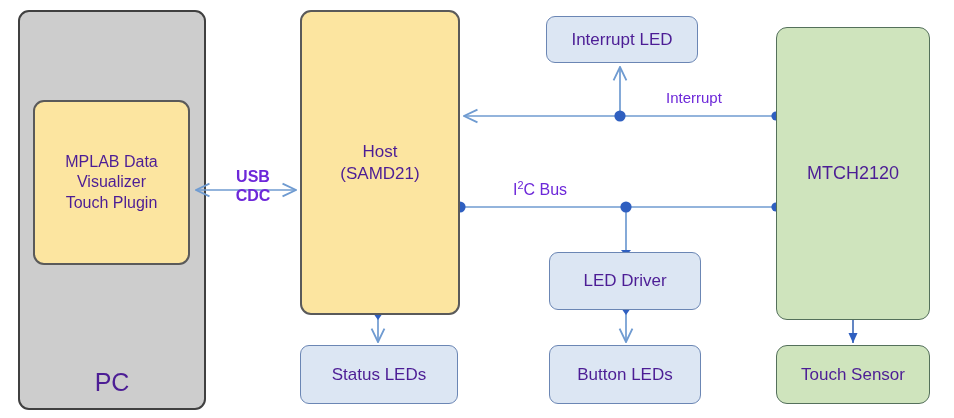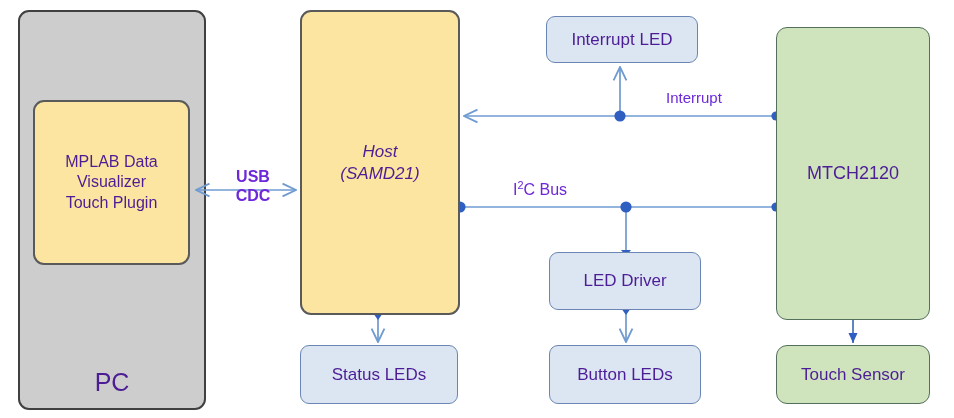--- a/index.html
+++ b/index.html
@@ -146,21 +146,21 @@
     <span class="node-label">PC</span>
   </div>
 
   <div class="node node-yellow" style="left:33px; top:100px; width:157px; height:165px; font-size:16px;align-items:center;">
     <span class="node-label" style="white-space:pre-line;">MPLAB Data
 Visualizer
 Touch Plugin</span>
   </div>
 
   <div class="node node-yellow" style="left:300px; top:10px; width:160px; height:305px; font-size:17px;">
-    <span class="node-label" style="white-space:pre-line;font-style:italic;">Host
+    <span class="node-label" style="white-space:pre-line;">Host
 (SAMD21)</span>
   </div>
 
   <div class="node node-blue" style="left:546px; top:16px; width:152px; height:47px; font-size:17px;">
     <span class="node-label">Interrupt LED</span>
   </div>
 
   <div class="node node-blue" style="left:549px; top:252px; width:152px; height:58px; font-size:17px;">
     <span class="node-label">LED Driver</span>
   </div>

